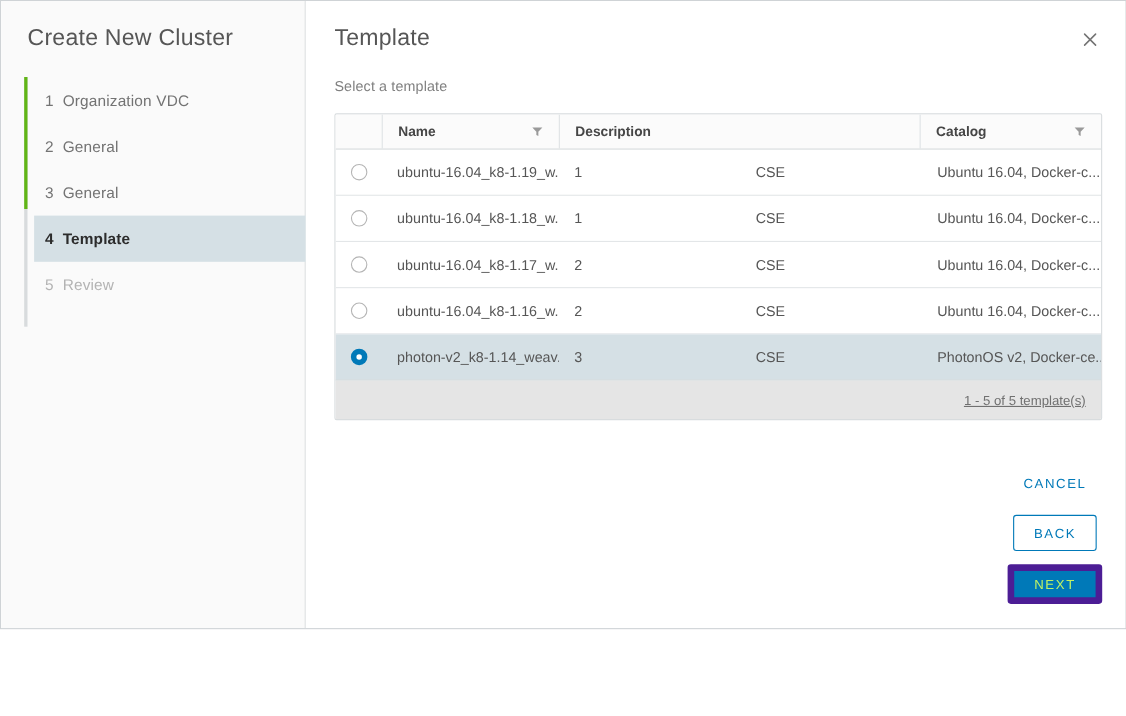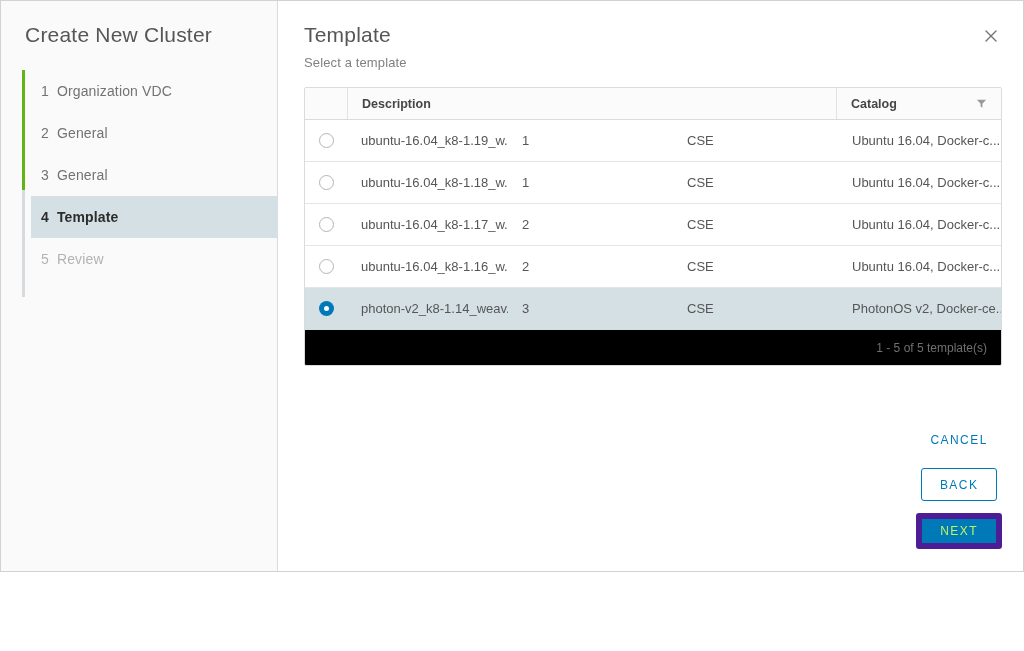--- a/index.html
+++ b/index.html
@@ -114,21 +114,21 @@
     position: relative;
     cursor: pointer;
     margin-top: 2px;
     margin-right: -2px;
   }
   .close-btn svg { display: block; }
 
   .content-subtitle {
     font-size: 13px;
     color: #808080;
-    margin-top: 6px;
+    margin-top: 22px;
     letter-spacing: .01em;
   }
 
   
   .datagrid {
     margin-top: 17px;
     border: 1px solid #d8dcde;
     border-radius: 2px;
     background: #ffffff;
     overflow: hidden;
@@ -204,27 +204,28 @@
     left: 5px;
     top: 5px;
     width: 5px;
     height: 5px;
     border-radius: 50%;
     background: #ffffff;
   }
 
   .dg-footer {
     height: 35px;
-    background: #000000;
+    background: #e5e5e5;
     display: flex;
     align-items: center;
     justify-content: flex-end;
     padding-right: 14px;
     font-size: 12px;
     color: #707070;
+    text-decoration: underline;
   }
 
   
   .actions {
     position: absolute;
     right: 26px;
     bottom: 22px;
     display: flex;
     align-items: center;
     gap: 12px;
@@ -313,20 +314,26 @@
       </div>
     </div>
 
     <div class="content-subtitle">Select a template</div>
 
     <div class="datagrid">
 
       <div class="dg-row dg-head">
         <div class="cell c-radio"></div>
 
+        <div class="cell c-name">
+          <span>Name</span>
+          <svg class="filter-icon" viewBox="0 0 12 12" aria-hidden="true">
+            <path d="M1 2 H11 L7 6.4 V10.6 L5 9.4 V6.4 Z" fill="#9a9a9a"></path>
+          </svg>
+        </div>
 
 
         <div class="cell c-desc">
           <span>Description</span>
         </div>
 
         <div class="cell c-cat">
           <span>Catalog</span>
           <svg class="filter-icon" viewBox="0 0 12 12" aria-hidden="true">
             <path d="M1 2 H11 L7 6.4 V10.6 L5 9.4 V6.4 Z" fill="#9a9a9a"></path>

